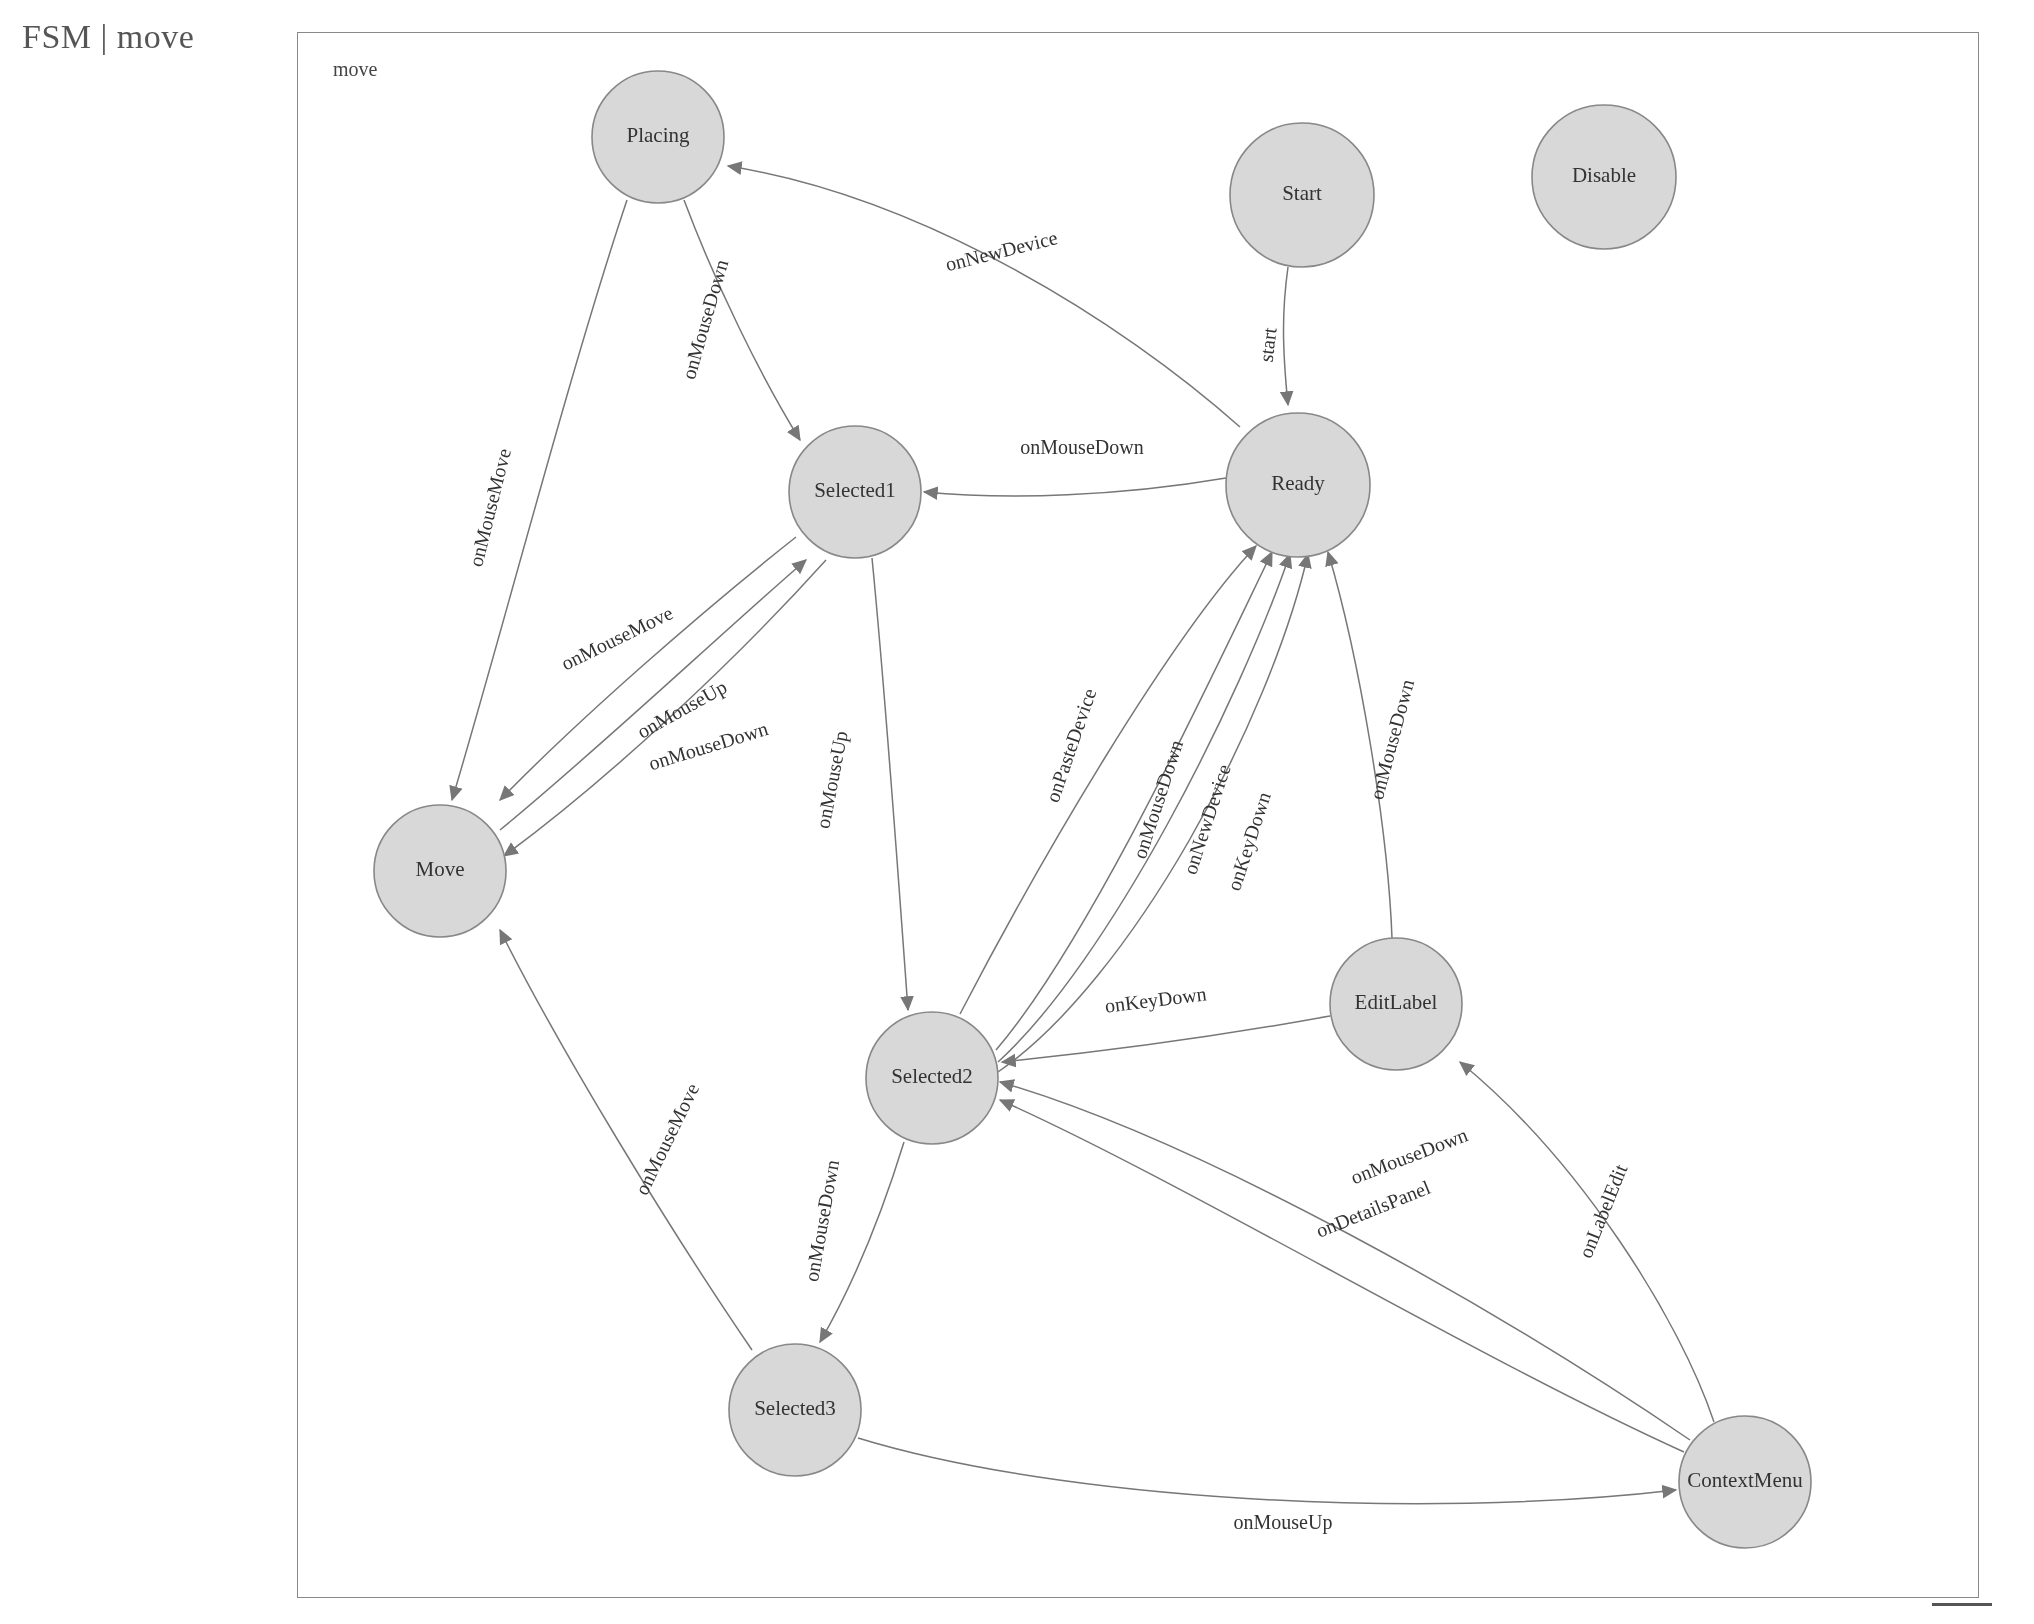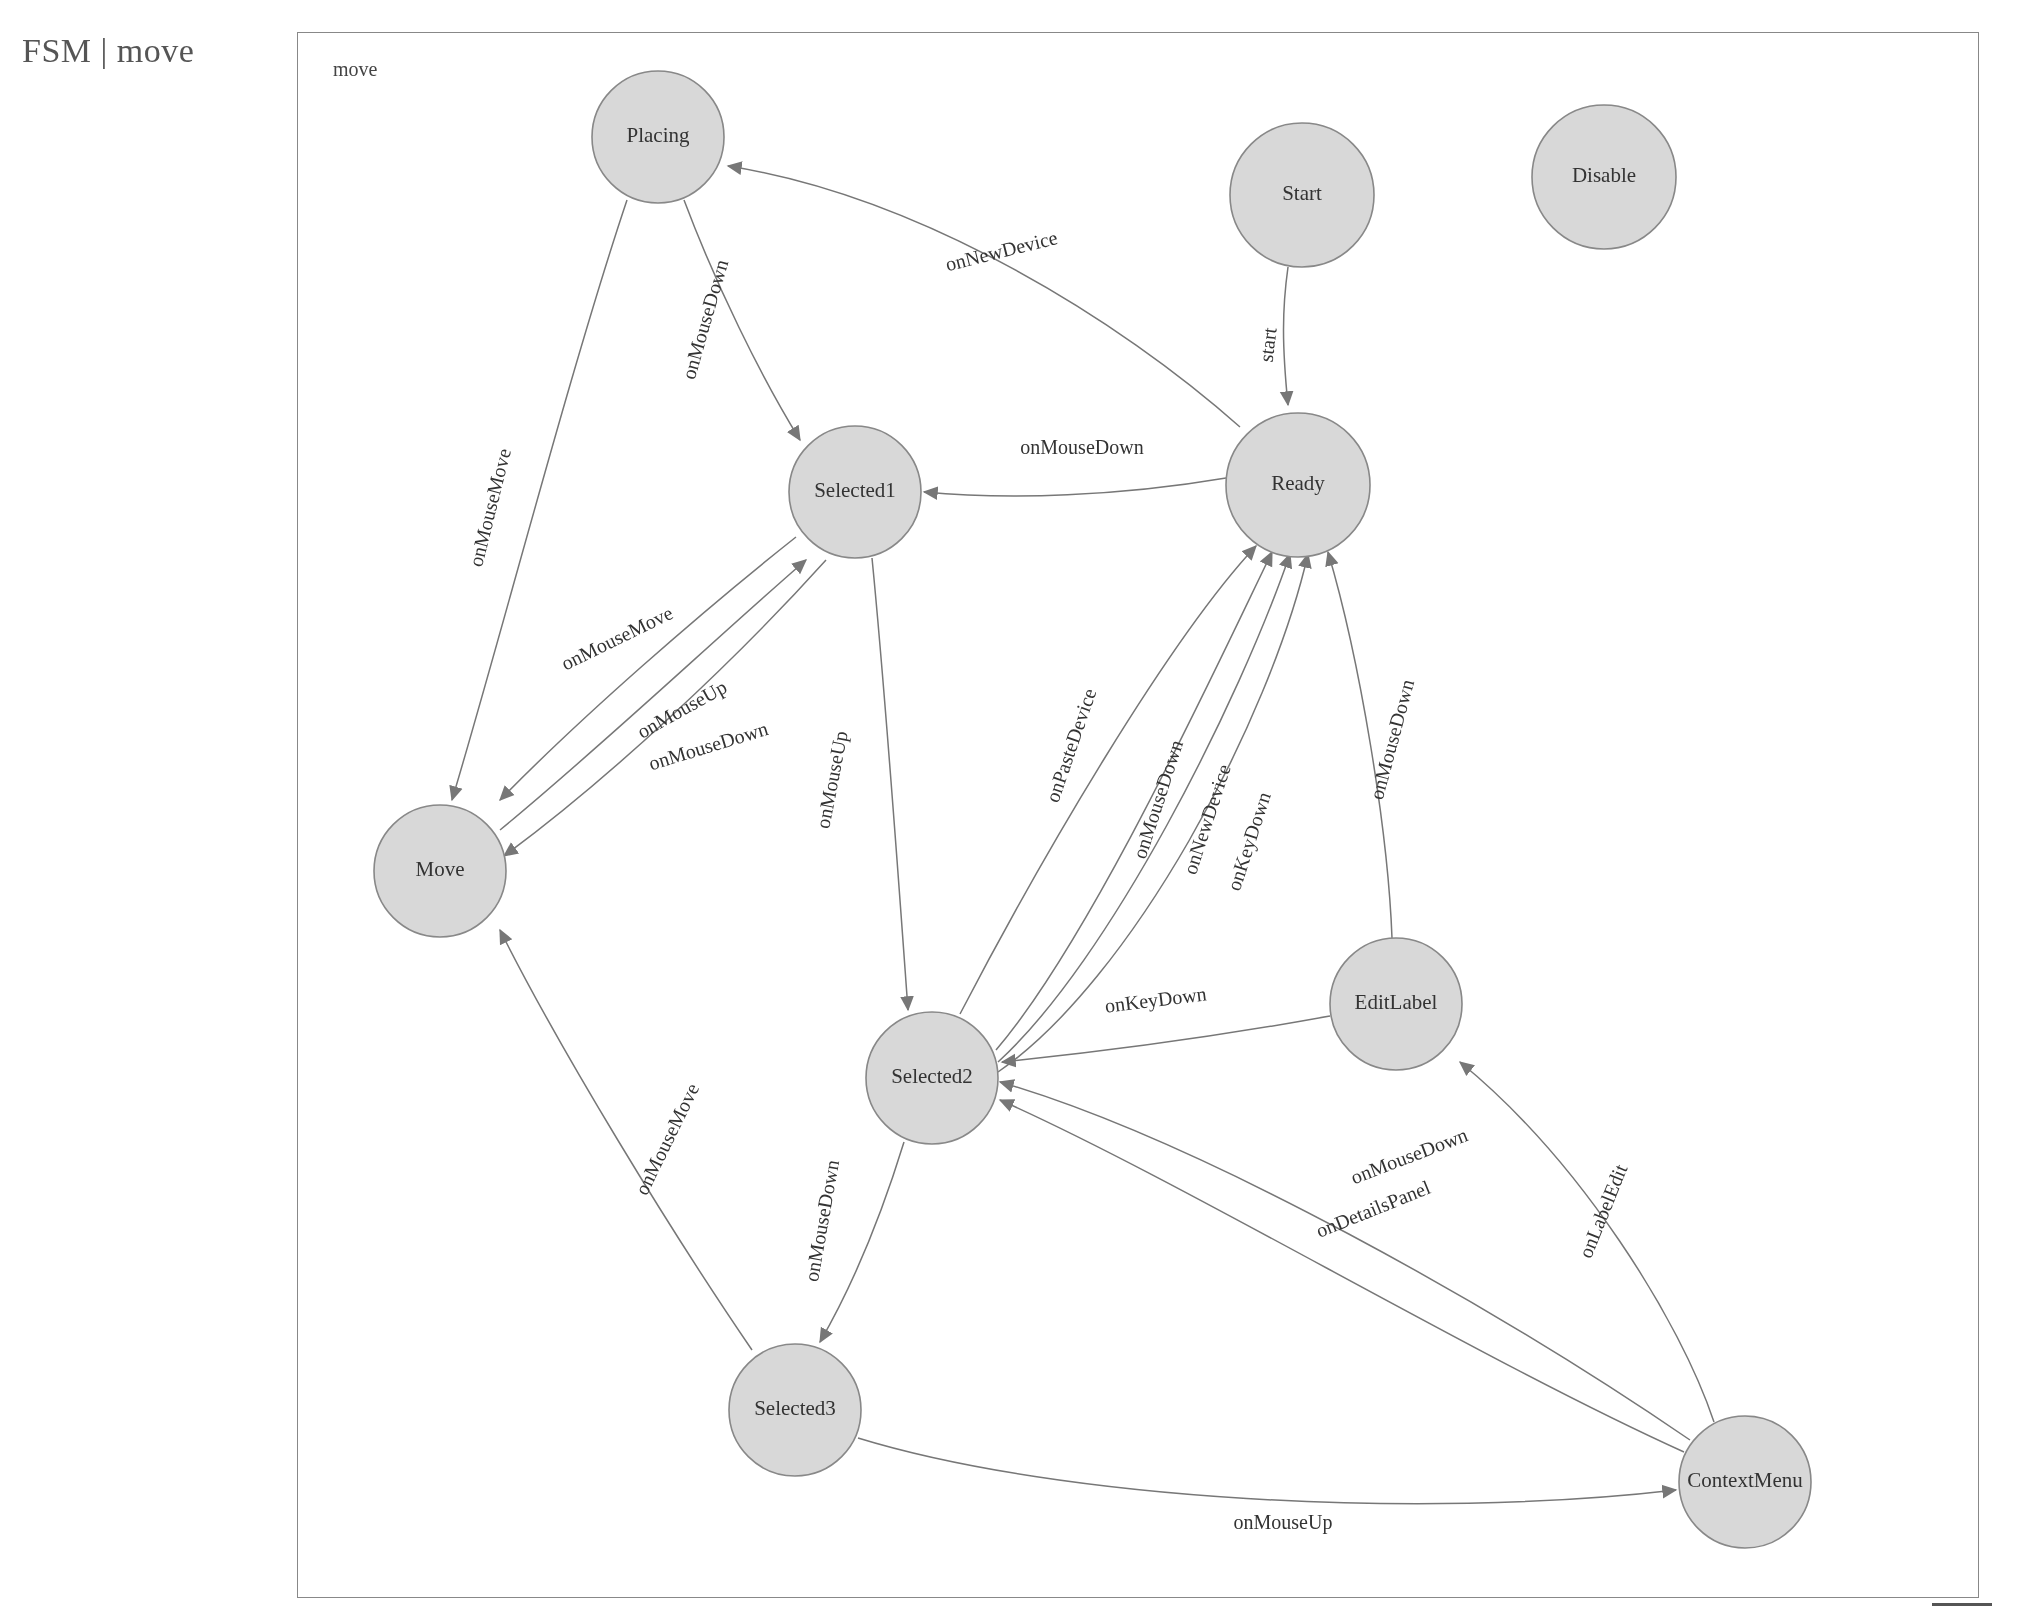--- a/index.html
+++ b/index.html
@@ -14,21 +14,21 @@
     font-family: "Liberation Serif", serif;
   }
   #root {
     position: relative;
     width: 2034px;
     height: 1624px;
   }
   #page-title {
     position: absolute;
     left: 22px;
-    top: 32px;
+    top: 18px;
     font-family: "Liberation Serif", serif;
     font-size: 34px;
     color: #555555;
     letter-spacing: 0.5px;
     white-space: nowrap;
   }
   #fsm-frame {
     position: absolute;
     left: 297px;
     top: 32px;

